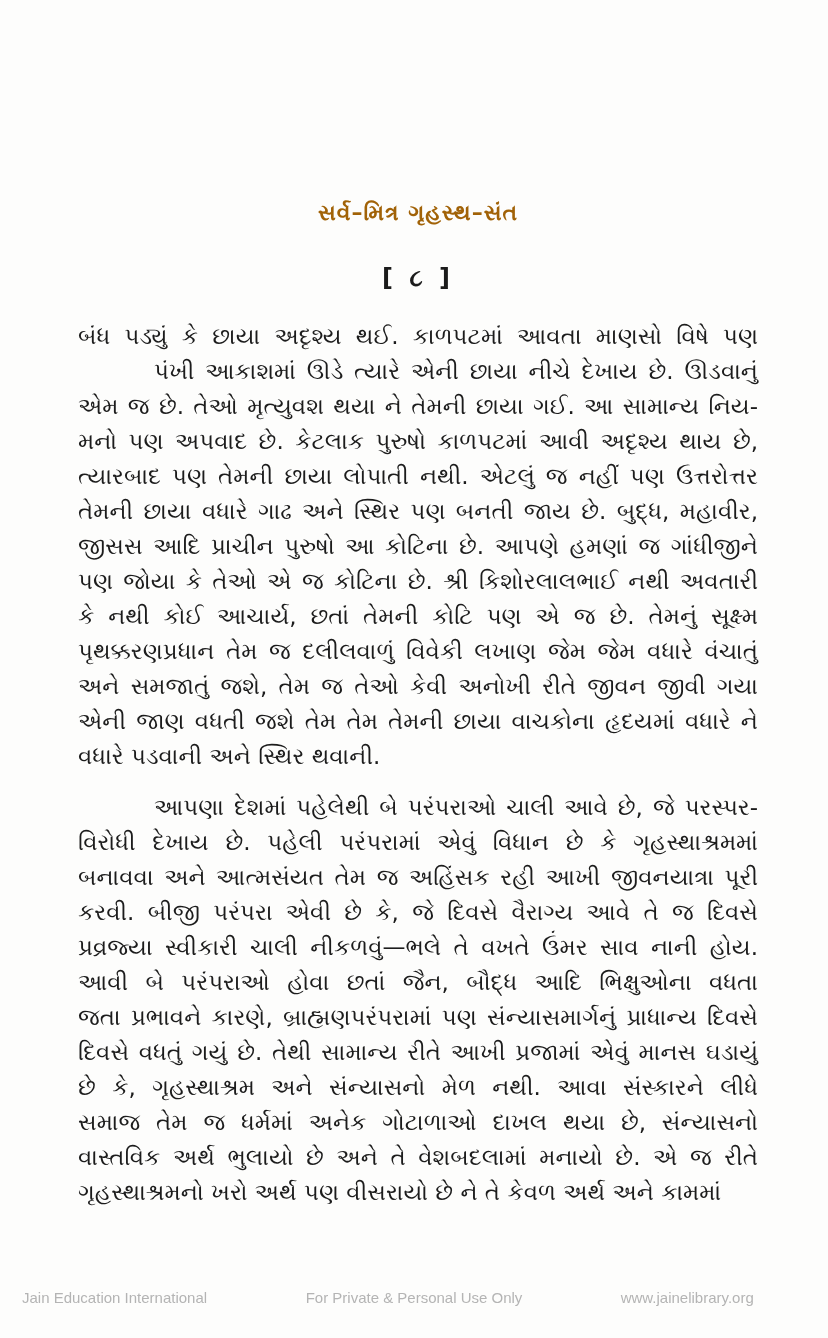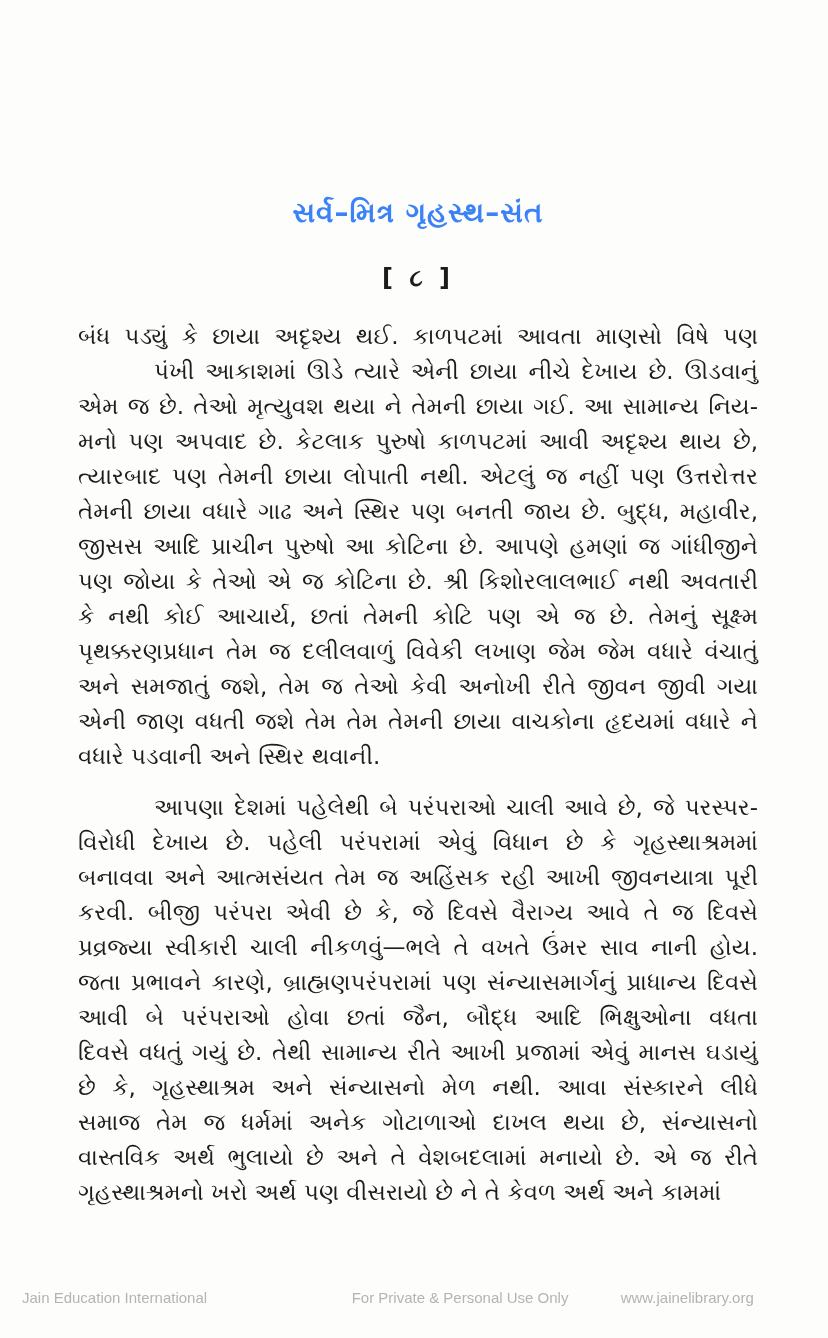--- a/index.html
+++ b/index.html
@@ -19,24 +19,24 @@
   .scan-area {
     position: absolute;
     left: 78px;
     right: 70px;
     top: 0;
   }
 
   .page-title {
     margin-top: 193px;
     text-align: center;
-    font-size: 28px;
+    font-size: 22px;
     font-weight: bold;
     letter-spacing: 1px;
-    color: #3b82f6;
+    color: #a16207;
     line-height: 40px;
   }
 
   .section-number {
     margin-top: 30px;
     text-align: center;
     font-size: 24px;
     font-weight: bold;
     color: #1b1b1b;
     letter-spacing: 4px;
@@ -80,21 +80,21 @@
     display: flex;
     align-items: center;
     padding: 0 22px;
     font-family: "Liberation Sans", sans-serif;
     font-size: 15px;
     color: #b4b4b4;
   }
 
   .footer .cell { flex: 1; }
   .footer .cell.left   { text-align: left; }
-  .footer .cell.center { text-align: right; flex: 1.3; }
+  .footer .cell.center { text-align: center; flex: 1.3; }
   .footer .cell.right  { text-align: center; }
 </style>
 </head>
 <body>
 
 <div class="page">
   <div class="scan-area">
     <div class="page-title">સર્વ–મિત્ર ગૃહસ્થ–સંત</div>
 
     <div class="section-number">[ ૮ ]</div>
@@ -114,22 +114,22 @@
           <div class="line">અને સમજાતું જશે, તેમ જ તેઓ કેવી અનોખી રીતે જીવન જીવી ગયા</div>
           <div class="line">એની જાણ વધતી જશે તેમ તેમ તેમની છાયા વાચકોના હૃદયમાં વધારે ને</div>
           <div class="line last">વધારે પડવાની અને સ્થિર થવાની.</div>
         </div>
         <div class="paragraph">
           <div class="line first">આપણા દેશમાં પહેલેથી બે પરંપરાઓ ચાલી આવે છે, જે પરસ્પર-</div>
           <div class="line">વિરોધી દેખાય છે. પહેલી પરંપરામાં એવું વિધાન છે કે ગૃહસ્થાશ્રમમાં</div>
           <div class="line">બનાવવા અને આત્મસંયત તેમ જ અહિંસક રહી આખી જીવનયાત્રા પૂરી</div>
           <div class="line">કરવી. બીજી પરંપરા એવી છે કે, જે દિવસે વૈરાગ્ય આવે તે જ દિવસે</div>
           <div class="line">પ્રવ્રજ્યા સ્વીકારી ચાલી નીકળવું—ભલે તે વખતે ઉંમર સાવ નાની હોય.</div>
+          <div class="line">આવી બે પરંપરાઓ હોવા છતાં જૈન, બૌદ્ધ આદિ ભિક્ષુઓના વધતા</div>
           <div class="line">જતા પ્રભાવને કારણે, બ્રાહ્મણપરંપરામાં પણ સંન્યાસમાર્ગનું પ્રાધાન્ય દિવસે</div>
-          <div class="line">આવી બે પરંપરાઓ હોવા છતાં જૈન, બૌદ્ધ આદિ ભિક્ષુઓના વધતા</div>
           <div class="line">દિવસે વધતું ગયું છે. તેથી સામાન્ય રીતે આખી પ્રજામાં એવું માનસ ઘડાયું</div>
           <div class="line">છે કે, ગૃહસ્થાશ્રમ અને સંન્યાસનો મેળ નથી. આવા સંસ્કારને લીધે</div>
           <div class="line">સમાજ તેમ જ ધર્મમાં અનેક ગોટાળાઓ દાખલ થયા છે, સંન્યાસનો</div>
           <div class="line">વાસ્તવિક અર્થ ભુલાયો છે અને તે વેશબદલામાં મનાયો છે. એ જ રીતે</div>
           <div class="line last">ગૃહસ્થાશ્રમનો ખરો અર્થ પણ વીસરાયો છે ને તે કેવળ અર્થ અને કામમાં</div>
         </div>
       </div>
   </div>
 
   <div class="footer">

